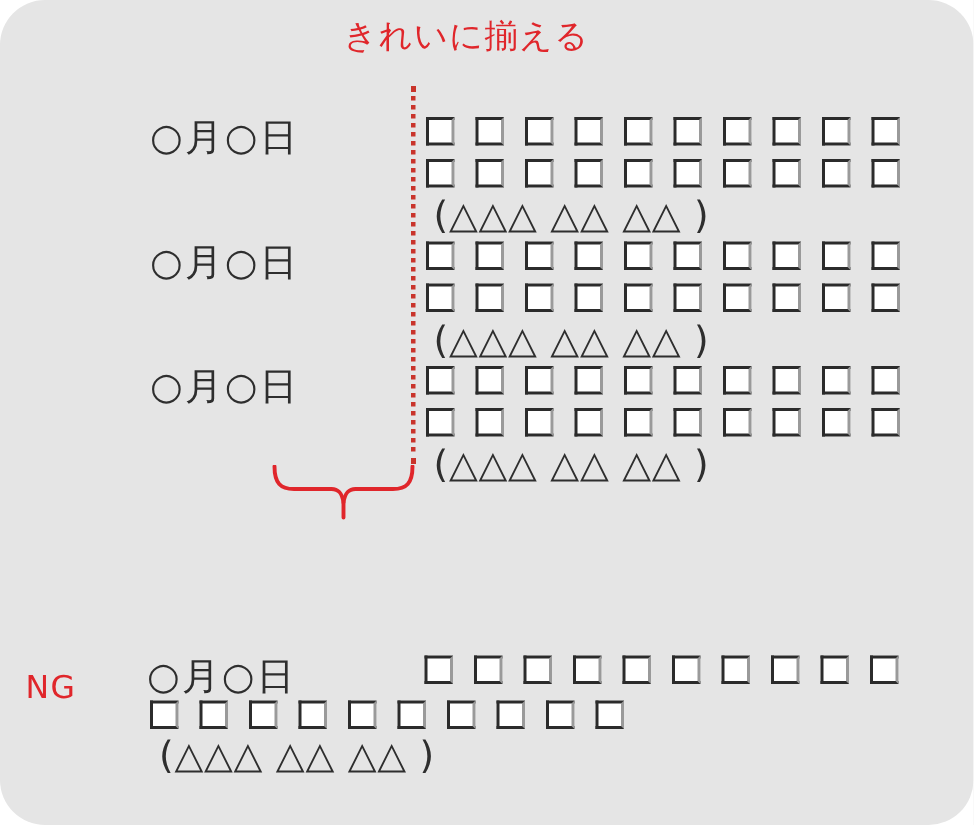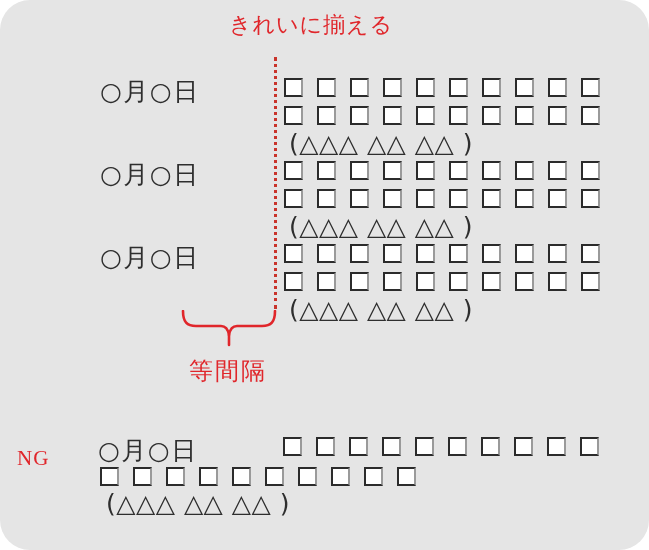--- a/index.html
+++ b/index.html
@@ -17,21 +17,21 @@
   }
   .date-label{font-size:25px;letter-spacing:1.5px;line-height:1.1;white-space:nowrap;}
   .square-row{display:flex;gap:14px;}
   .square{
     width:15px;height:15px;flex:0 0 auto;
     border:2px solid #2b2b2b;border-right-color:#9a9a9a;background:#fff;
     box-sizing:content-box;
   }
   .caption{font-size:25px;letter-spacing:0.5px;line-height:1;white-space:nowrap;}
   .spacing-label{left:189px;top:358px;font-size:24px;letter-spacing:2px;line-height:1.1;}
-  .ng-label{left:17px;top:447px;font-size:21px;letter-spacing:1px;line-height:1.1;font-family:Liberation Serif, serif;}
+  .ng-label{left:17px;top:447px;font-size:21px;letter-spacing:1px;line-height:1.1;}
   .brace{left:180px;top:310px;}
 </style>
 </head>
 <body>
 
 <div class="canvas">
 
   <div class="abs red-text title-note">きれいに揃える</div>
 
   <div class="abs guide-line"></div>
@@ -115,21 +115,20 @@
       <span class="square"></span>
       <span class="square"></span>
     </div>
   <div class="abs caption ink" style="left:289px;top:297px;">(△△△ △△ △△ )</div>
 
   <svg class="abs brace" width="98" height="38" viewBox="0 0 98 38">
     <path d="M3,1 C3,12 7,16 16,16 L41,16 C46,16 48,19 49,25 L49,35" fill="none" stroke="#e0262b" stroke-width="2.6" stroke-linecap="round" stroke-linejoin="round"></path>
     <path d="M95,1 C95,12 91,16 82,16 L57,16 C52,16 50,19 49,25" fill="none" stroke="#e0262b" stroke-width="2.6" stroke-linecap="round" stroke-linejoin="round"></path>
   </svg>
 
-  <div class="abs red-text spacing-label">等間隔</div>
 
   <div class="abs red-text ng-label">NG</div>
   <div class="abs date-label ink" style="left:98px;top:437px;">○月○日</div>
   <div class="abs square-row" style="left:283px;top:437px;">
       <span class="square"></span>
       <span class="square"></span>
       <span class="square"></span>
       <span class="square"></span>
       <span class="square"></span>
       <span class="square"></span>

